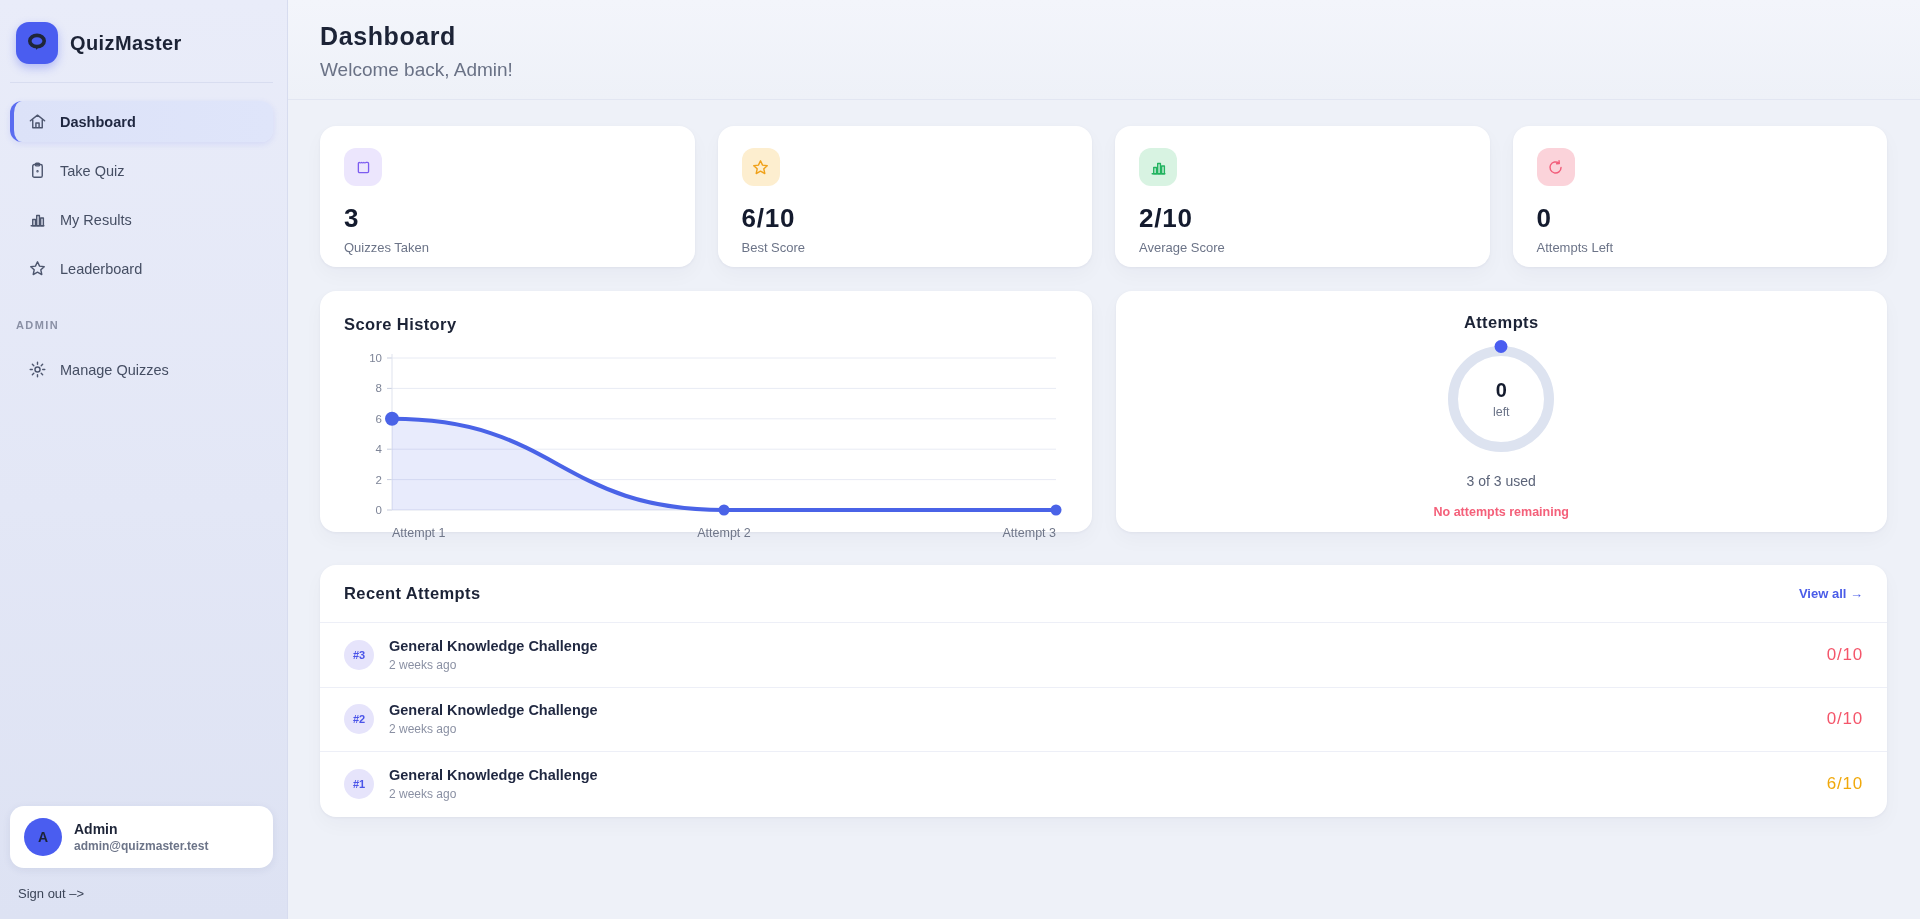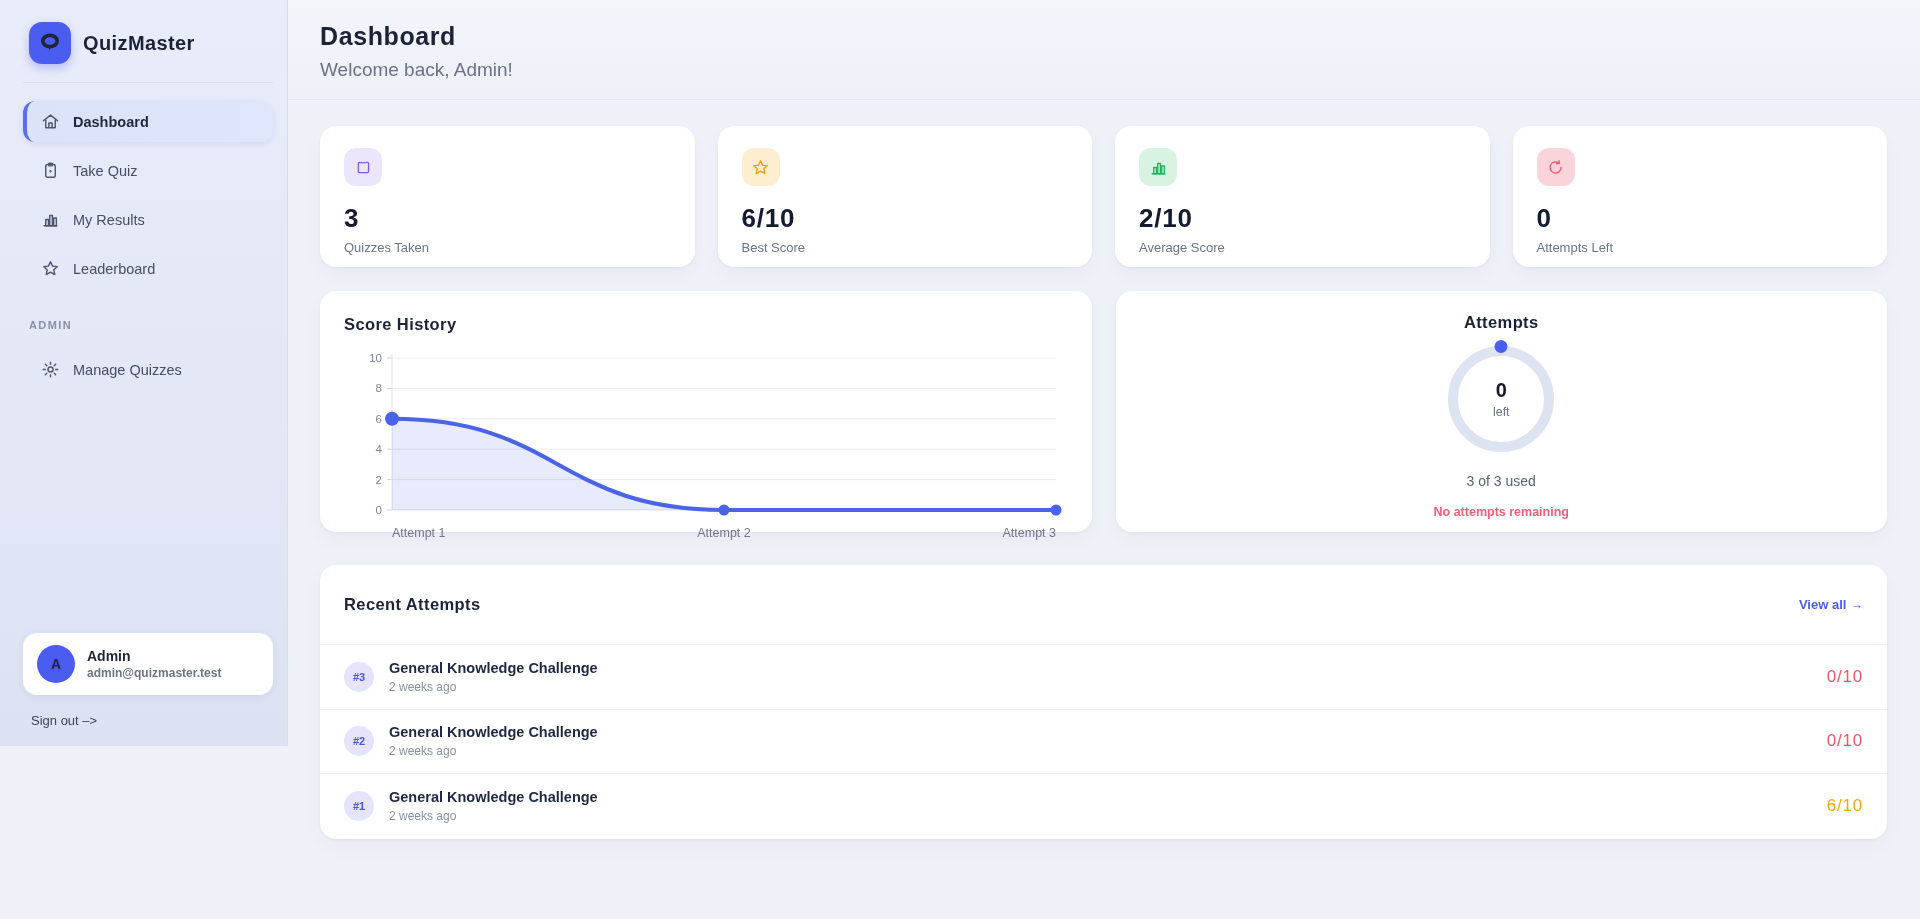--- a/index.html
+++ b/index.html
@@ -5,25 +5,25 @@
   * { margin:0; padding:0; box-sizing:border-box; }
   html,body { width:1920px; height:919px; overflow:hidden; }
   body {
     font-family:"Liberation Sans", sans-serif;
     background:#eef1f8; color:#222b3f;
     display:flex;
   }
 
   
   .sidebar {
-    width:288px; height:746px; flex:0 0 288px;
+    width:288px; height:919px; flex:0 0 288px;
     background:linear-gradient(180deg,#e9ecf9 0%,#e3e7f6 55%,#dde2f3 100%);
     border-right:1px solid #d7dcef;
     display:flex; flex-direction:column;
-    padding:14px 14px 16px 23px;
+    padding:14px 14px 16px 10px;
   }
   .logo-row { display:flex; align-items:center; gap:12px; padding:8px 6px 18px 6px;
     border-bottom:1px solid #d8ddf0; margin-bottom:18px; }
   .logo-badge {
     width:42px; height:42px; border-radius:13px; background:#4a5df0;
     display:flex; align-items:center; justify-content:center;
     box-shadow:0 4px 10px rgba(74,93,240,.35);
   }
   .logo-title { font-size:20px; font-weight:700; color:#1c2336; letter-spacing:.4px; }
 
@@ -126,21 +126,21 @@
     width:13px; height:13px; border-radius:50%; background:#4a5df0;
   }
   .donut-value { font-size:20px; font-weight:700; color:#141b2e; }
   .donut-label { font-size:12.5px; color:#6c7488; margin-top:3px; }
   .donut-summary { font-size:14px; color:#5b6378; margin-top:21px; }
   .donut-warning { font-size:12.5px; color:#f4607a; margin-top:16px; font-weight:600; }
 
   .recent-card { margin-top:33px; }
   .recent-header {
     display:flex; align-items:center; justify-content:space-between;
-    padding:30px 24px; border-bottom:1px solid #edeff7;
+    padding:19px 24px; border-bottom:1px solid #edeff7;
   }
   .recent-title { font-size:16.5px; font-weight:700; color:#1c2336; letter-spacing:.4px; }
   .view-all { font-size:13px; color:#4a5ce8; font-weight:600; cursor:pointer; }
   .attempt-row {
     display:flex; align-items:center; gap:15px;
     height:64.5px; padding:0 24px; border-bottom:1px solid #edeff7; cursor:pointer;
   }
   .attempt-row:last-child { border-bottom:none; }
   .row-badge {
     width:30px; height:30px; border-radius:50%; background:#e6e4fb;

